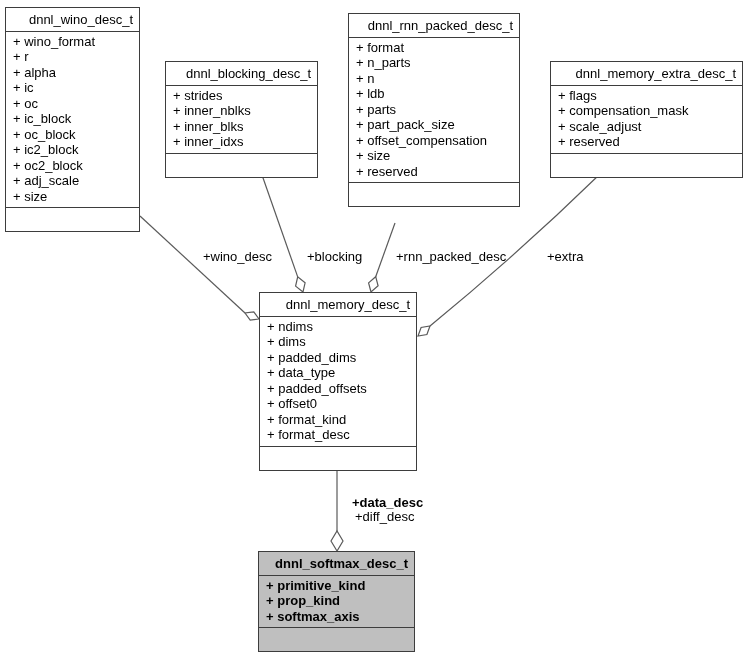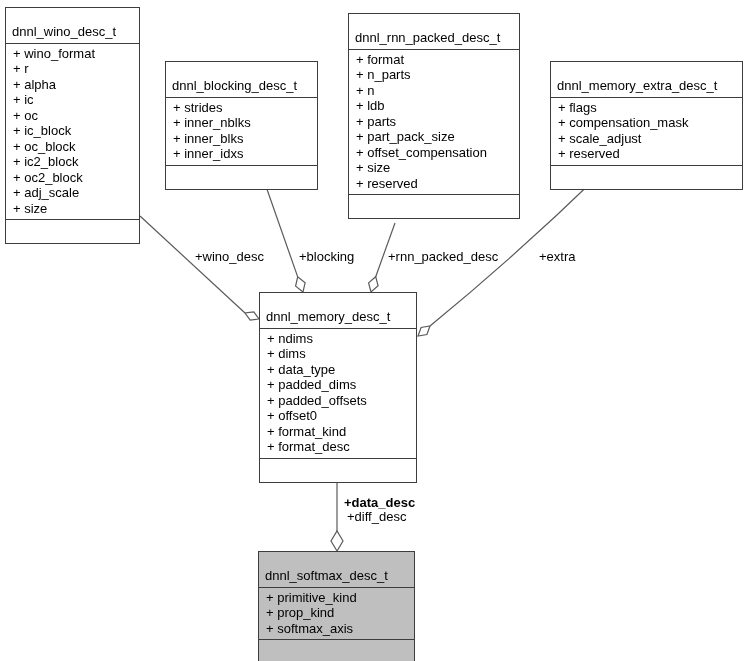--- a/index.html
+++ b/index.html
@@ -25,43 +25,43 @@
   .edge-line { stroke: var(--edge); stroke-width: 1.2; fill: none; }
   .edge-diamond { stroke: var(--edge); stroke-width: 1.2; fill: #ffffff; }
 
   .class-node {
     position: absolute;
     background: var(--box-fill);
     border: 1.5px solid var(--border);
     font-size: 13px;
     line-height: 15.5px;
   }
-  .class-node.highlighted { background: var(--highlight-fill); }
+  .class-node.highlighted { background: var(--highlight-fill); font-weight: bold; }
   .class-node.highlighted .class-fields,
   .class-node.highlighted .class-title { background: var(--highlight-fill); }
   .class-title {
-    text-align: left;
+    text-align: right;
     padding: 4px 6px 3px;
     border-bottom: 1.5px solid var(--border);
     white-space: nowrap;
     overflow: hidden;
-    margin-top: 12px;
   }
   .class-fields {
     padding: 2px 6px 3px 7px;
     border-bottom: 1.5px solid var(--border);
   }
   .class-fields .class-field { white-space: nowrap; }
   .class-empty { height: 23px; }
 
   .edge-label {
     position: absolute;
     font-size: 13px;
     line-height: 14px;
     white-space: nowrap;
+    margin-left: 8px;
   }
 
   
   #node-wino     { left: 5px;   top: 7px;   width: 135px; }
   #node-blocking { left: 165px; top: 61px;  width: 153px; }
   #node-rnn      { left: 348px; top: 13px;  width: 172px; }
   #node-extra    { left: 550px; top: 61px;  width: 193px; }
   #node-memory   { left: 259px; top: 292px; width: 158px; }
   #node-softmax  { left: 258px; top: 551px; width: 157px; }
 
@@ -157,22 +157,22 @@
         <div class="class-field">+ reserved</div>
       </div>
     <div class="class-empty"></div>
   </div>
 
   <div class="class-node" id="node-memory">
     <div class="class-title">dnnl_memory_desc_t</div>
     <div class="class-fields">
         <div class="class-field">+ ndims</div>
         <div class="class-field">+ dims</div>
+        <div class="class-field">+ padded_dims</div>
         <div class="class-field">+ data_type</div>
-        <div class="class-field">+ padded_dims</div>
         <div class="class-field">+ padded_offsets</div>
         <div class="class-field">+ offset0</div>
         <div class="class-field">+ format_kind</div>
         <div class="class-field">+ format_desc</div>
       </div>
     <div class="class-empty"></div>
   </div>
 
   <div class="class-node highlighted" id="node-softmax">
     <div class="class-title">dnnl_softmax_desc_t</div>

